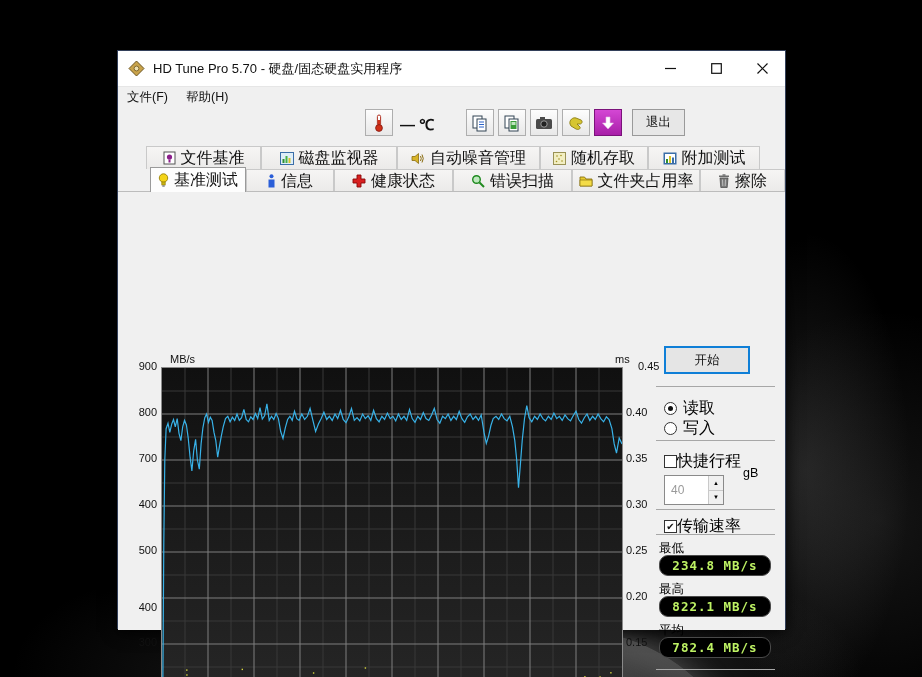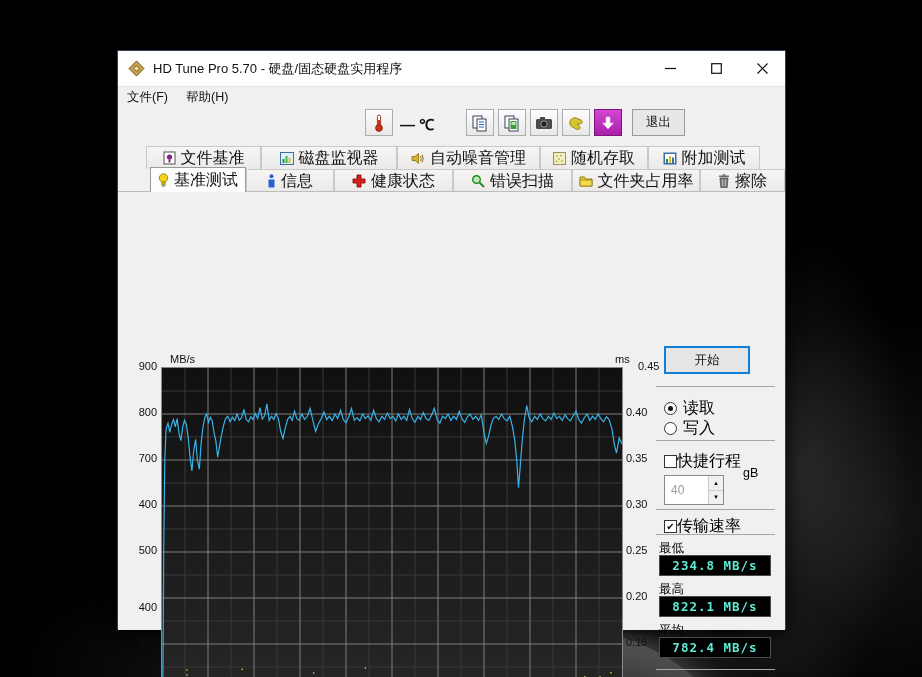--- a/index.html
+++ b/index.html
@@ -64,21 +64,21 @@
   .check { position:absolute; left:546px; display:flex; align-items:center; gap:0; }
   .cbox { width:13px; height:13px; border:1px solid #333; background:#fff; font-size:10px; line-height:11px; text-align:center; color:#111; }
   .spin { position:absolute; left:546px; top:283px; width:60px; height:30px; border:1px solid #8a8a8a; background:#fff; display:flex; }
   .spin .val { flex:1; color:#9a9a9a; font-size:12px; display:flex; align-items:center; padding-left:6px; }
   .spin .arrows { width:15px; border-left:1px solid #c9c9c9; display:flex; flex-direction:column; }
   .unit { position:absolute; left:625px; top:274px; font-size:12.5px; }
   .slabel { position:absolute; left:541px; font-size:12.5px; }
   .lcd { position:absolute; left:541px; width:112px; height:21px; background:#000; border:1px solid #4a4a4a;
       font-family:"DejaVu Sans Mono",monospace; font-weight:bold; font-size:12.5px; letter-spacing:1px;
       display:flex; align-items:center; justify-content:center; }
-  .lcd.blue { color:#5eead4; }
+  .lcd.blue { color:#bef264;border-radius:9px; }
 </style>
 </head>
 <body>
 
 <div class="desktop">
   <div class="sphere"></div>
 </div>
 
 <div class="win">
 

